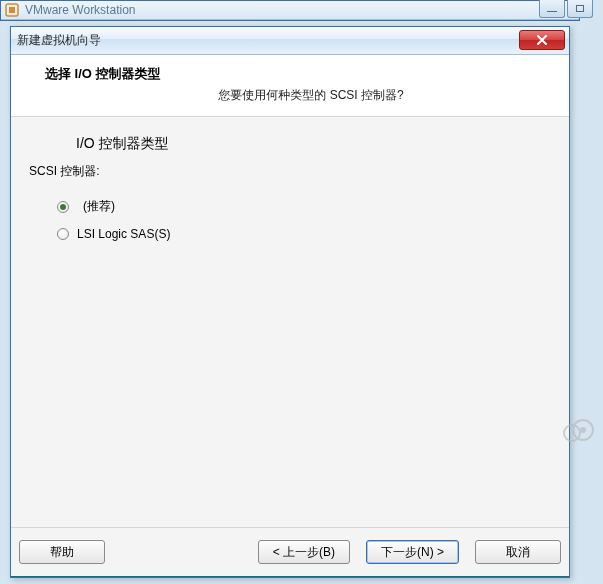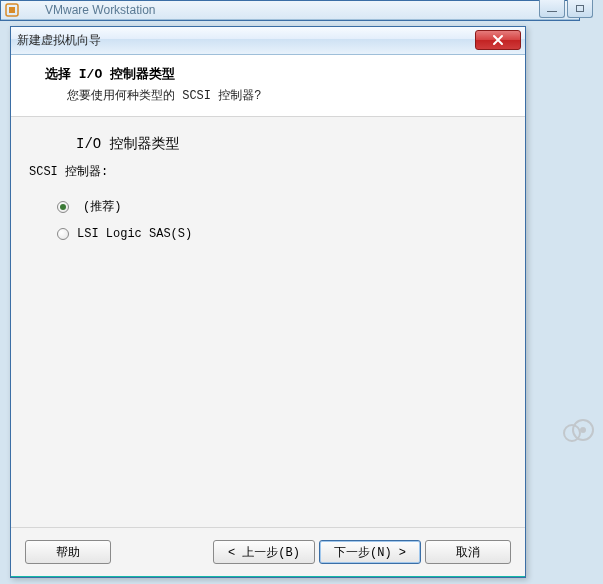--- a/index.html
+++ b/index.html
@@ -21,21 +21,20 @@
     border: 1px solid #3b6ea5;
     background: #fff;
   }
   .outer-titlebar {
     height: 19px;
     background: linear-gradient(to bottom, #eef5fb, #d9e8f5);
     display: flex;
     align-items: center;
     padding: 0 4px;
     border-bottom: 1px solid #9fbfd9;
-    gap: 20px;
   }
   .outer-titlebar .app-icon {
     width: 14px; height: 14px;
     margin-right: 6px;
     display: inline-flex;
     align-items: center;
     justify-content: center;
   }
   .outer-titlebar .title {
     color: #5a7a94;
@@ -61,26 +60,25 @@
   }
   .winbtn.maxbtn { width: 26px; }
   .winbtn.minbtn { width: 26px; }
   .winbtn .square { width: 8px; height: 7px; border: 1px solid #5a6a7a; }
   .winbtn .dash { width: 10px; height: 1.5px; background: #5a6a7a; margin-top: 6px; }
 
   
   .dialog {
     position: absolute;
     left: 10px; top: 26px;
-    width: 516px;
+    width: 560px;
     height: 552px;
     border: 1px solid #3b6ea5;
-    background: #14b8a6;
+    background: #0f766e;
     box-shadow: 2px 2px 6px rgba(0,0,0,0.2);
-    font-family: Liberation Mono, monospace;
   }
   .dlg-titlebar {
     height: 28px;
     background: linear-gradient(to bottom, #f7fbff 0%, #e3eefb 45%, #cfe2f4 46%, #e8f2fb 100%);
     border-bottom: 1px solid #9fbfd9;
     display: flex;
     align-items: center;
     padding: 0 6px;
     position: relative;
   }
@@ -111,20 +109,21 @@
   .dlg-header .h-title {
     font-weight: bold;
     font-size: 13px;
     color: #000;
     margin-bottom: 4px;
   }
   .dlg-header .h-sub {
     font-size: 12px;
     color: #222;
     padding-left: 22px;
+    text-align: center;
   }
 
   .dlg-body {
     padding: 18px 18px 10px 18px;
     background: #f4f4f4;
     height: 410px;
   }
   .section-label {
     font-size: 14px;
     color: #000;
@@ -159,21 +158,21 @@
     width: 6px; height: 6px;
     background: #3b7a36;
     border-radius: 50%;
   }
   .radio-label { color: #000; min-width: 110px; }
   .radio-label.disabled { color: #9a9a9a; }
   .radio-hint { margin-left: 6px; color: #000; }
 
   .dlg-footer {
     border-top: 1px solid #d6d6d6;
-    padding: 12px 14px;
+    padding: 12px 8px;
     display: flex;
     align-items: center;
     background: #f4f4f4;
   }
   .btn {
     height: 24px;
     padding: 0 14px;
     font-size: 12px;
     border: 1px solid #8a8a8a;
     background: linear-gradient(to bottom, #fdfdfd, #e6e6e6);
@@ -182,21 +181,21 @@
     align-items: center;
     justify-content: center;
     color: #000;
     min-width: 86px;
   }
   .btn.default {
     border: 1px solid #3b6ea5;
     box-shadow: 0 0 0 1px #9fc6ec inset;
   }
   .footer-spacer { flex: 1; }
-  .btn + .btn { margin-left: 4px; }
+  .btn + .btn { margin-left: 16px; }
 
   
   .watermark {
     position: absolute;
     right: 4px; bottom: 140px;
     opacity: 0.65;
   }
   .watermark svg { display: block; }
 </style>
 </head>

